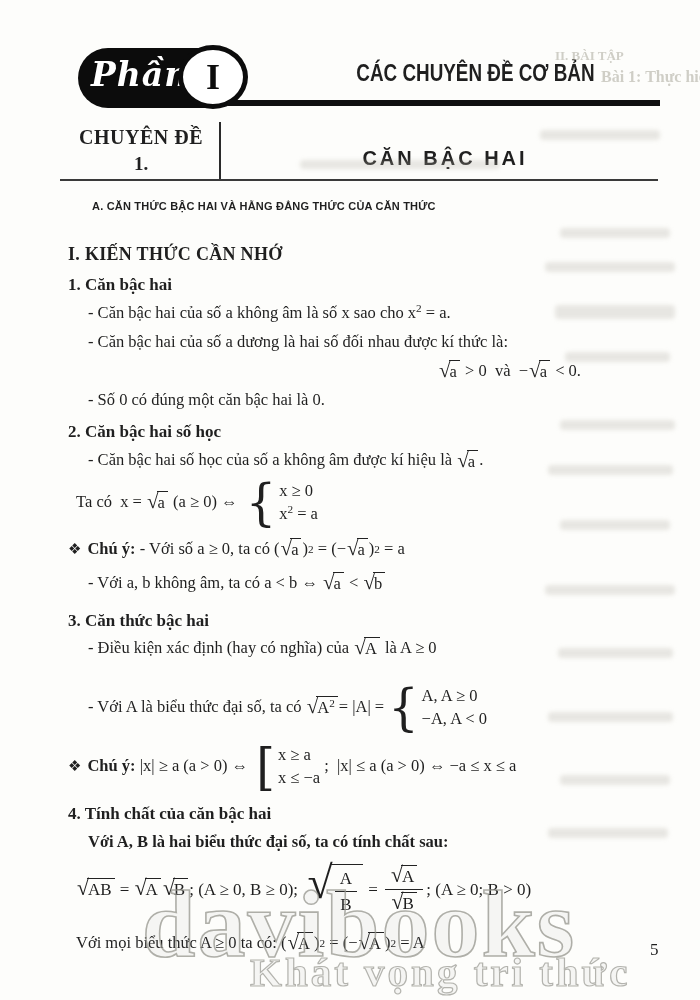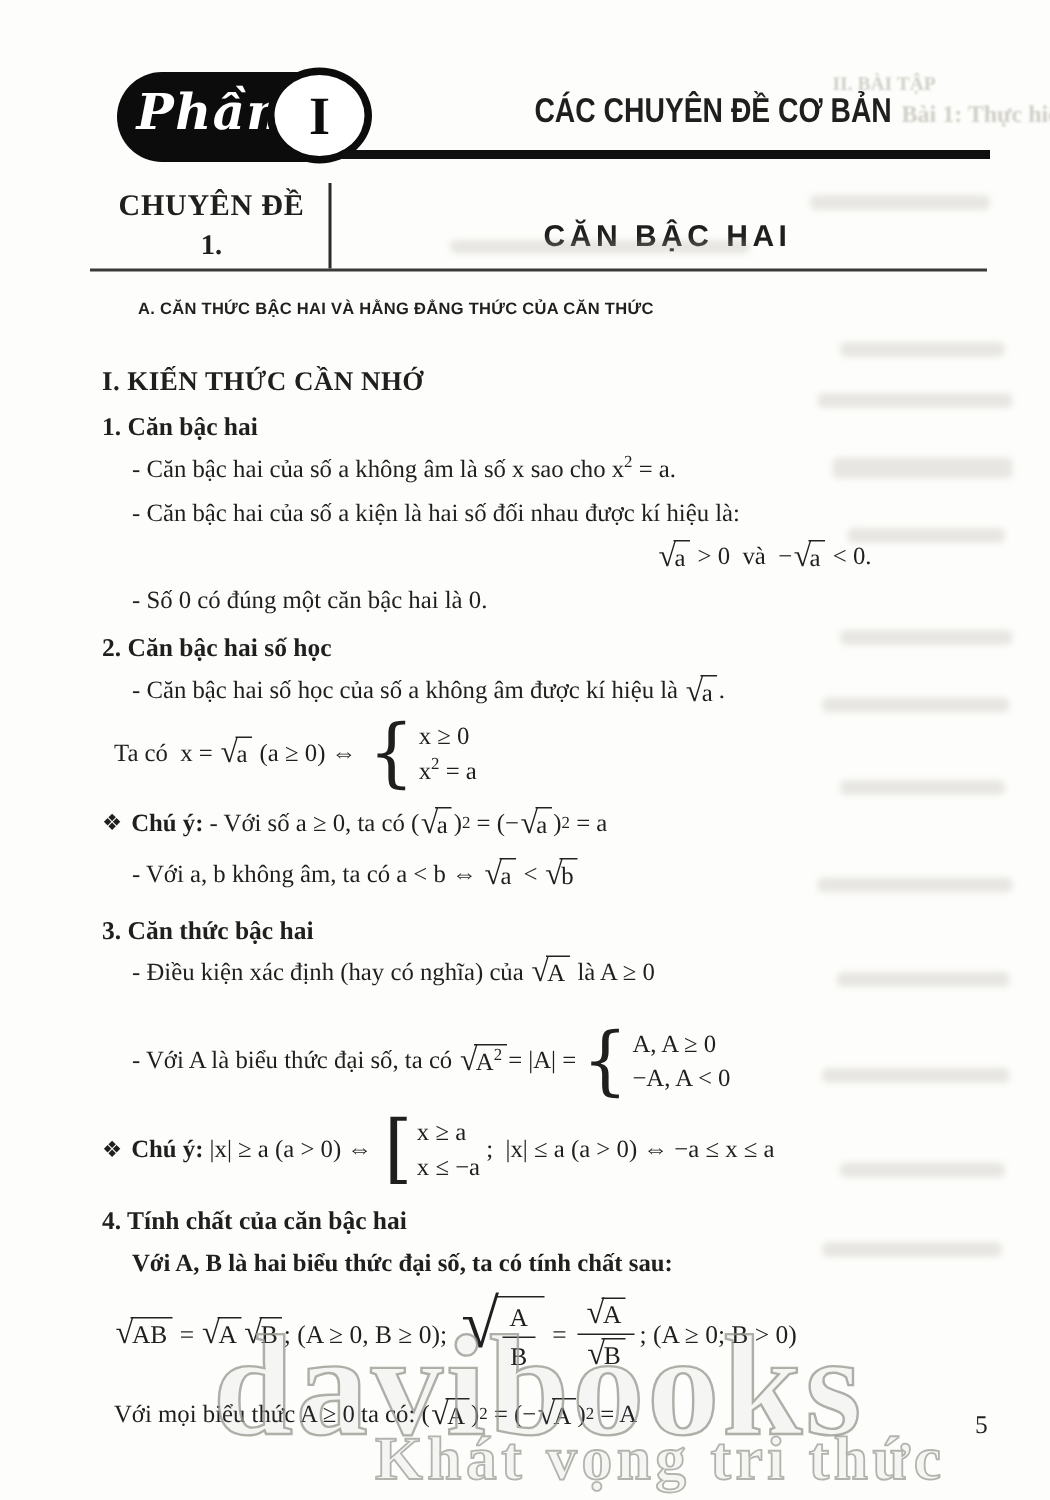--- a/index.html
+++ b/index.html
@@ -109,21 +109,21 @@
   <div class="hline-thin"></div>
 
   <div class="flow">
 
     <div class="sec-title">A. CĂN THỨC BẬC HAI VÀ HẰNG ĐẲNG THỨC CỦA CĂN THỨC</div>
 
     <div class="know-head">I. KIẾN THỨC CẦN NHỚ</div>
 
     <div class="num-head">1. Căn bậc hai</div>
     <div class="pline"><span>- Căn bậc hai của số a không âm là số x sao cho x</span><span class="sup">2</span><span> = a.</span></div>
-    <div class="pline">- Căn bậc hai của số a kiện là hai số đối nhau được kí hiệu là:</div>
+    <div class="pline">- Căn bậc hai của số a dương là hai số đối nhau được kí thức là:</div>
     <div class="fline" style="margin-left:370px;">
       <span class="sqrt">
           <span class="sg">√</span>
           <span class="rad">a</span>
         </span>
       <span style="white-space:pre;"> &gt; 0  và  −</span>
       <span class="sqrt">
           <span class="sg">√</span>
           <span class="rad">a</span>
         </span>

